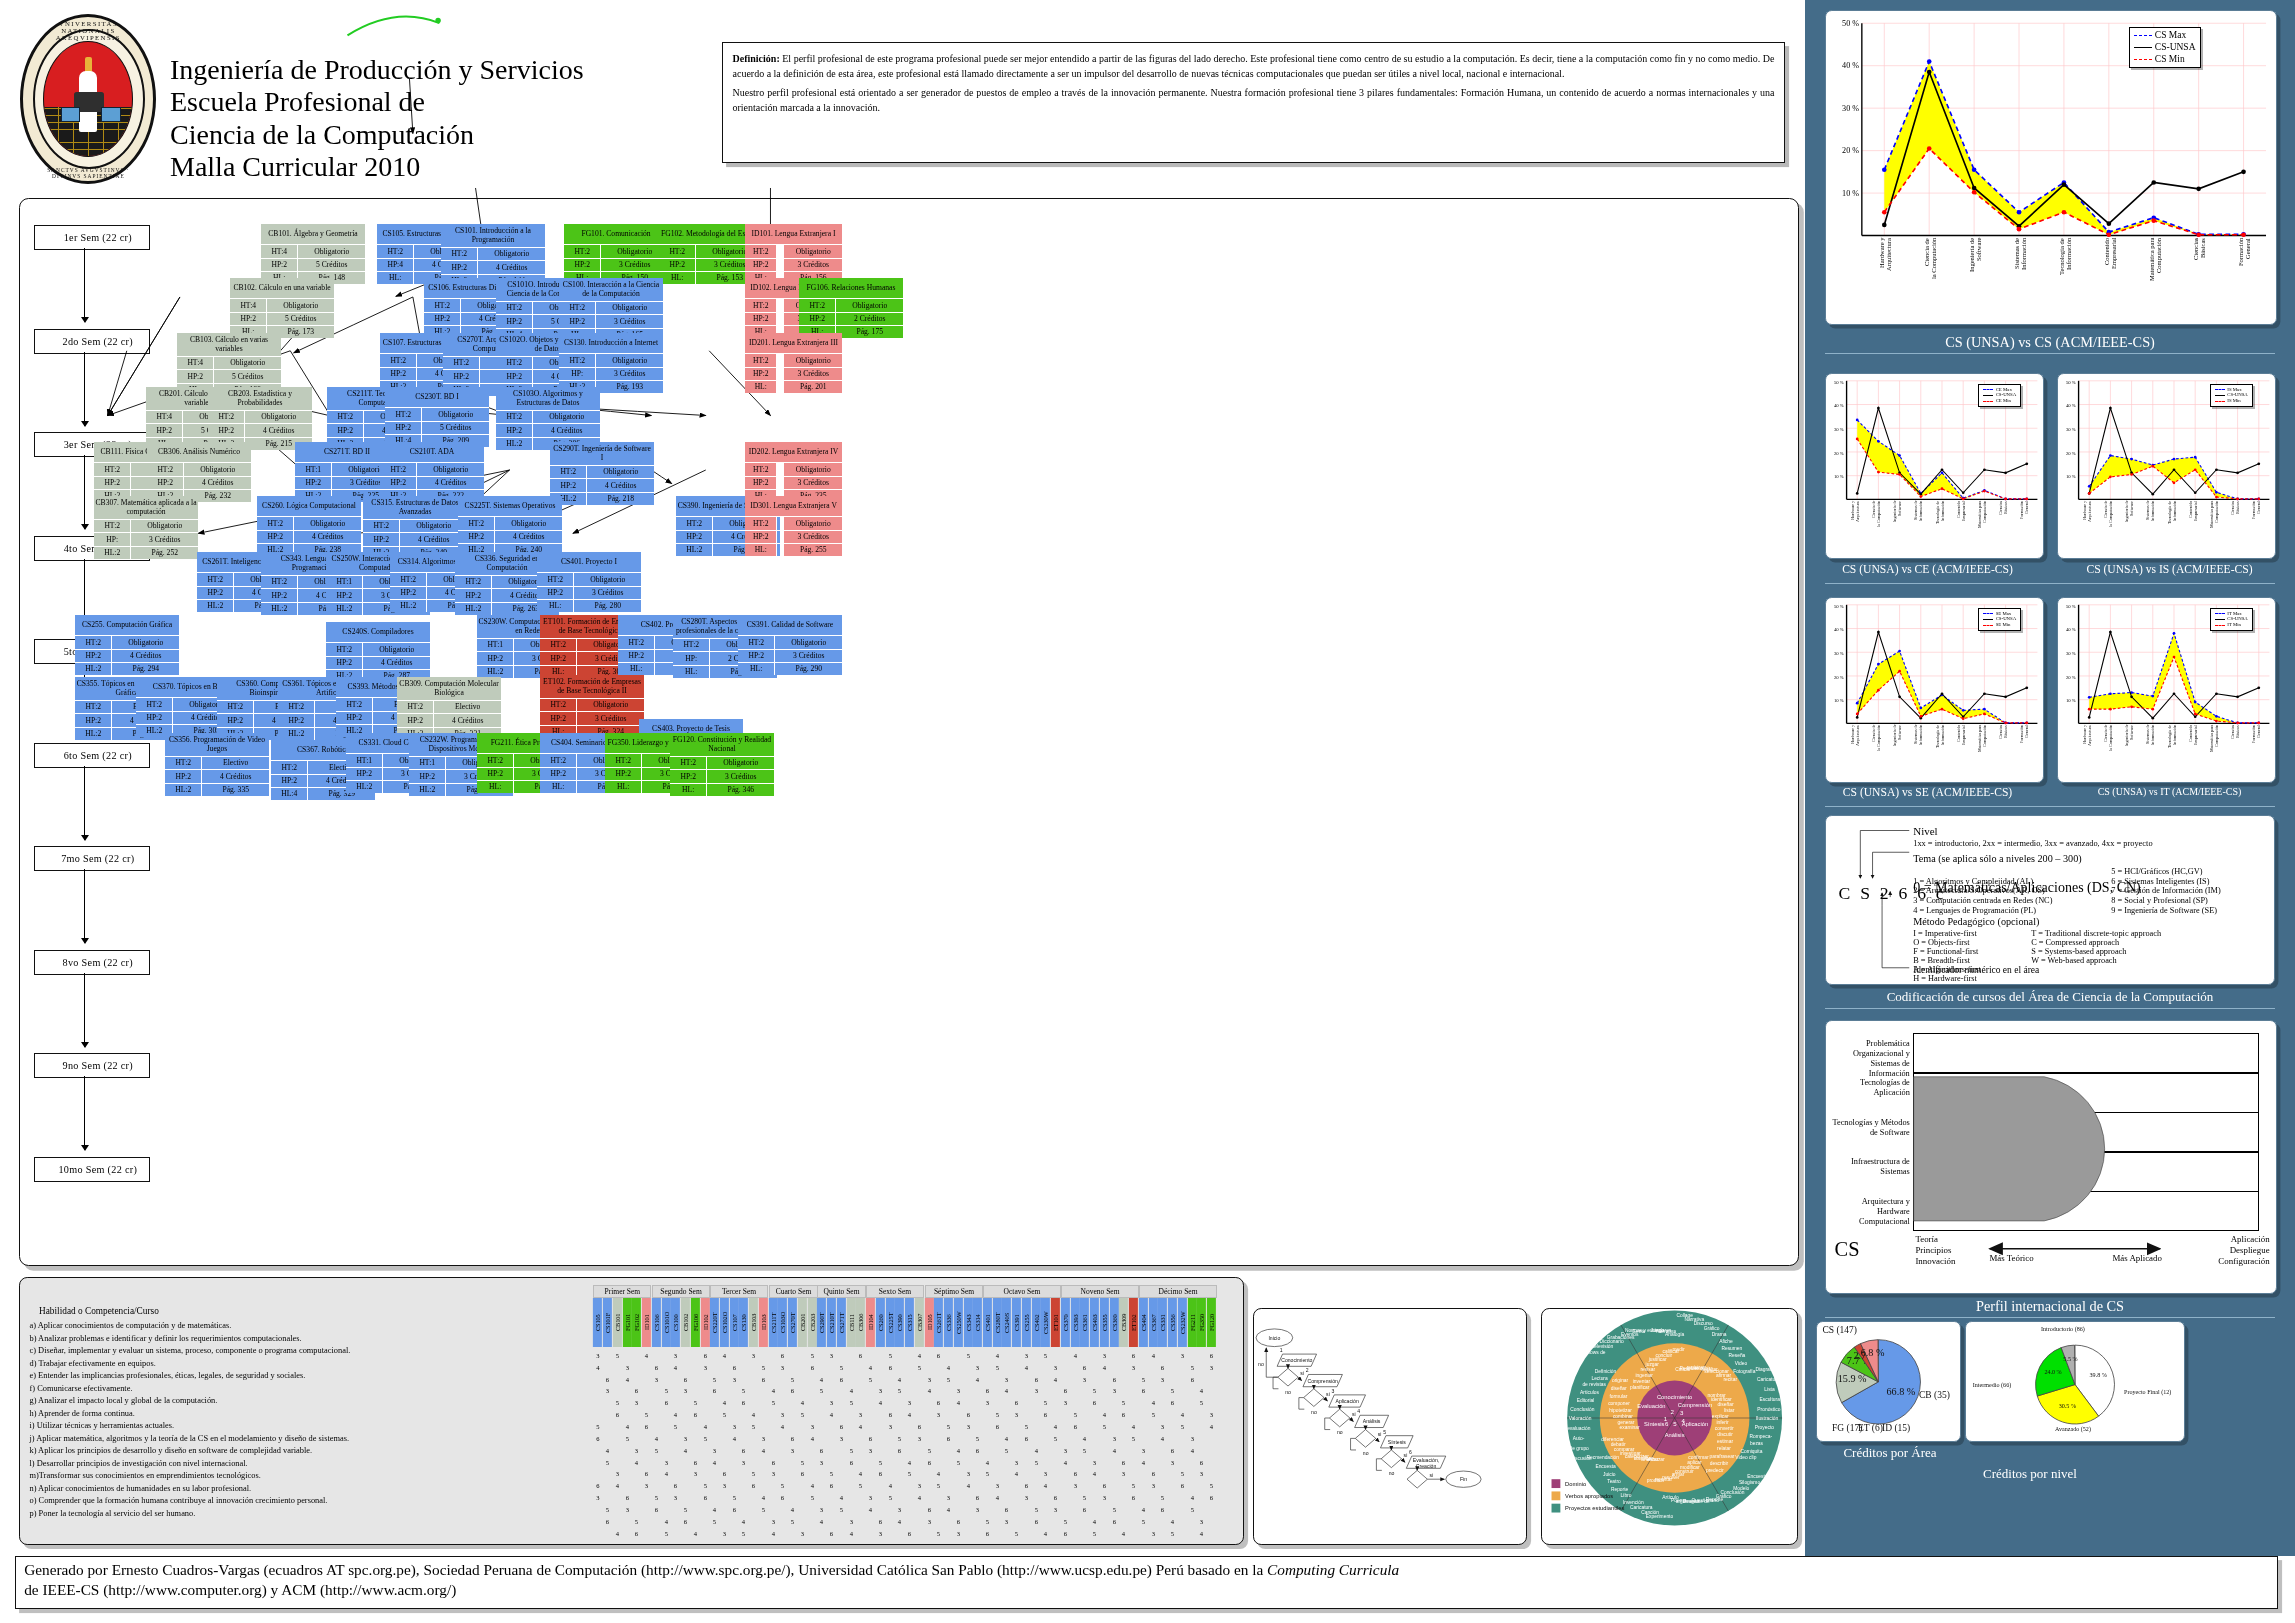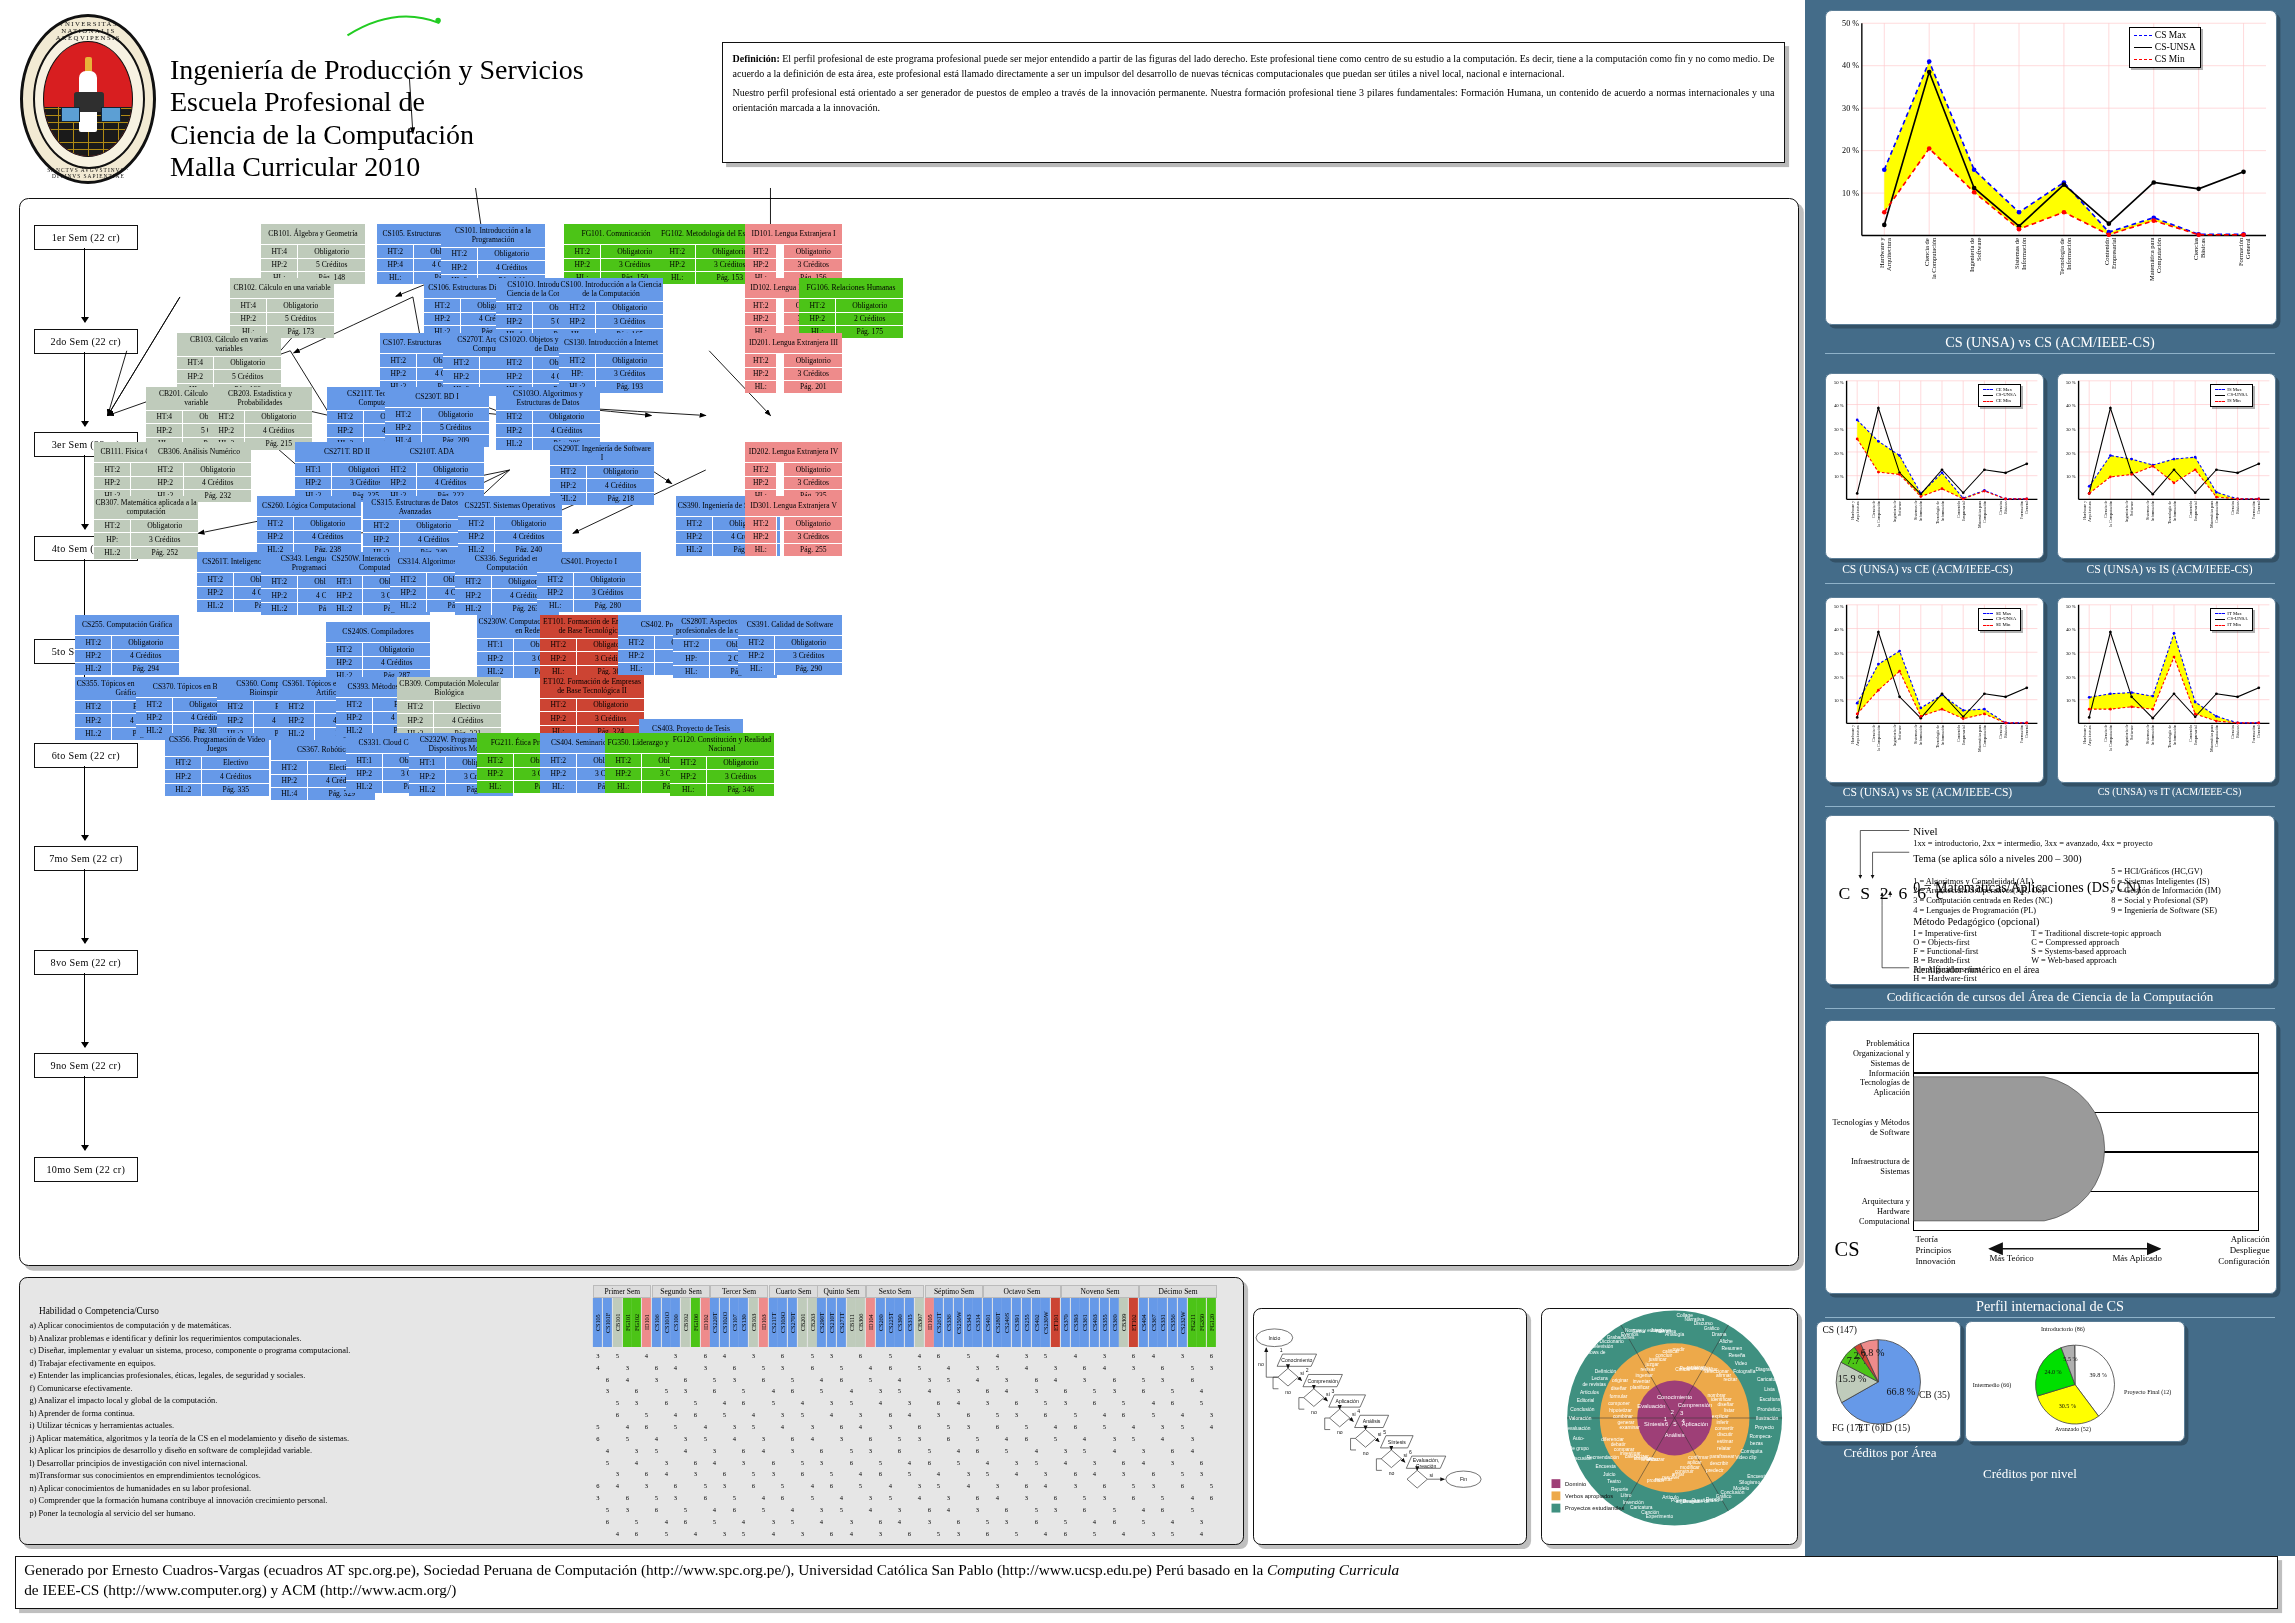--- a/index.html
+++ b/index.html
@@ -33,21 +33,21 @@
      box-shadow:4.1px 4.1px 0 rgba(0,0,0,.28);padding:5.4px 9.5px;box-sizing:border-box;}
   #defbox .dt{font-size:21px;margin:0 0 2.7px 0;display:flex;justify-content:space-between;align-items:baseline;}
   #defbox .url{font-style:italic;font-size:17px;}
   #defbox p{margin:4.1px 0 4.8px 0;font-size:10px;line-height:1.45;text-align:justify;}
   #defbox b{font-weight:bold;}
   
   #mainpanel{left:19px;top:198px;width:1778px;height:1066px;background:#fff;border:1.4px solid #111;
      border-radius:9.5px;box-shadow:4.8px 4.8px 0 rgba(0,0,0,.25);}
   #semcol{left:27px;top:225px;width:129px;height:1022px;}
   .semitem{position:absolute;left:6.8px;width:102px;height:23px;border:1px solid #111;background:#fff;
-     display:flex;align-items:center;justify-content:center;font-size:10.2px;letter-spacing:0.3px;}
+     display:flex;align-items:center;justify-content:center;font-size:10.2px;letter-spacing:0.3px;padding-left:12px;}
   .semarrow{position:absolute;left:57px;width:1.4px;background:#000;}
   .semarrow:after{content:"";position:absolute;left:-3.4px;bottom:-0.7px;border-left:4.1px solid transparent;
      border-right:4.1px solid transparent;border-top:6.8px solid #000;}
   
   .course{position:absolute;width:104px;font-size:7.6px;line-height:1.25;color:#000;}
   .course .ttl{text-align:center;padding:2px 1.4px;min-height:20.4px;display:flex;align-items:center;
      justify-content:center;box-sizing:border-box;}
   .course .r{display:flex;border-top:0.9px solid #fff;}
   .course .r .c1{width:36%;text-align:center;padding:1.4px 0;box-sizing:border-box;border-right:0.9px solid #fff;}
   .course .r .c2{width:64%;text-align:center;padding:1.4px 0;box-sizing:border-box;}
@@ -333,21 +333,21 @@
       <div class="r">
         <div class="c1">HP:2</div>
         <div class="c2">5 Créditos</div>
       </div>
       <div class="r">
         <div class="c1">HL:4</div>
         <div class="c2">Pág. 161</div>
       </div>
     </div>
     <div class="course c-CS" style="left: 540px; top: 80px;">
-      <div class="ttl">CS100. Introducción a la Ciencia de la Computación</div>
+      <div class="ttl">CS100. Interacción a la Ciencia de la Computación</div>
       <div class="r">
         <div class="c1">HT:2</div>
         <div class="c2">Obligatorio</div>
       </div>
       <div class="r">
         <div class="c1">HP:2</div>
         <div class="c2">3 Créditos</div>
       </div>
       <div class="r">
         <div class="c1">HL:</div>

